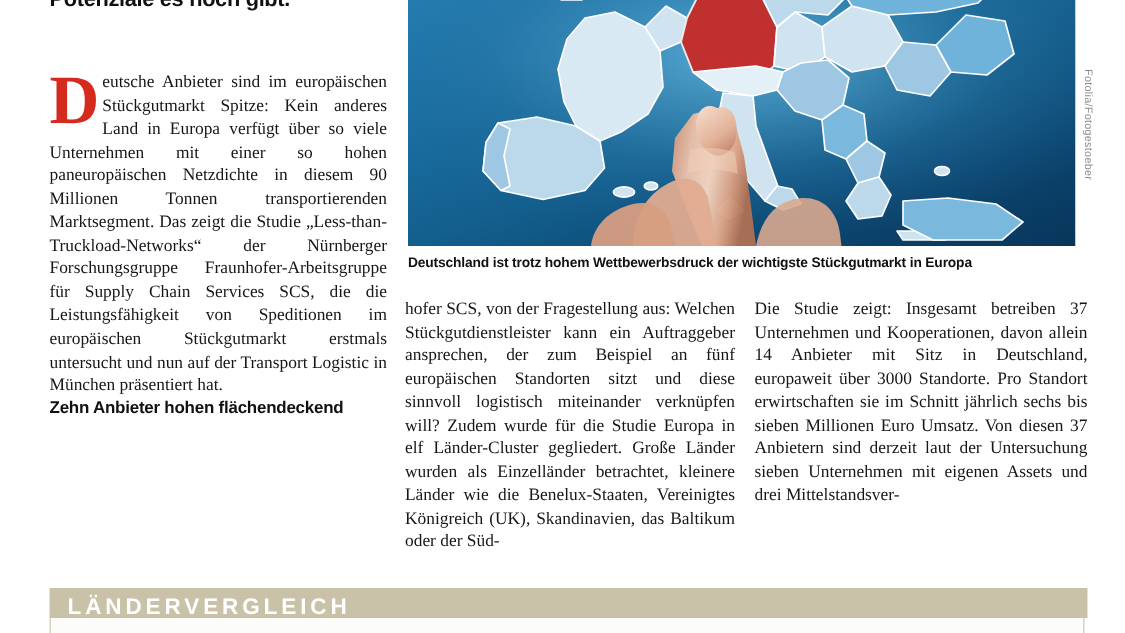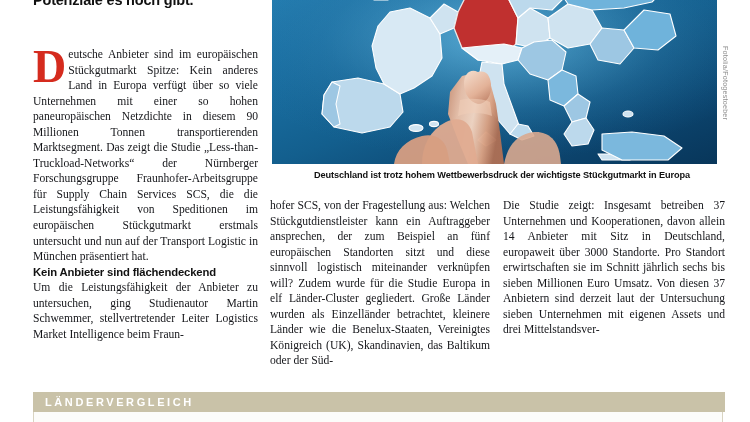--- a/index.html
+++ b/index.html
@@ -87,21 +87,20 @@
     left: 272px;
     top: 169px;
     width: 460px;
     font-family: "Liberation Sans", sans-serif;
     font-weight: bold;
     font-size: 9.2px;
     line-height: 12px;
     color: #111111;
     letter-spacing: -0.1px;
     white-space: nowrap;
-    text-align: center;
   }
 
   
   .col {
     position: absolute;
     font-family: "Liberation Serif", serif;
     font-size: 11.6px;
     line-height: 15.55px;
     text-align: justify;
     color: #15161a;
@@ -150,21 +149,21 @@
     width: 692px;
     height: 20px;
     background: #c9c2a8;
   }
   .infobox-title {
     position: absolute;
     left: 12px;
     top: 4px;
     font-family: "Liberation Sans", sans-serif;
     font-weight: bold;
-    font-size: 11px;
+    font-size: 15px;
     letter-spacing: 2.6px;
     color: #ffffff;
     text-align: right;
   }
   .infobox-body {
     position: absolute;
     left: 0;
     top: 20px;
     width: 690px;
     height: 10px;
@@ -263,22 +262,21 @@
       </svg>
     </div>
   </div>
 
   <div class="credit">Fotolia/Fotogestoeber</div>
 
   <div class="caption">Deutschland ist trotz hohem Wettbewerbsdruck der wichtigste Stückgutmarkt in Europa</div>
 
   <div class="col col1">
     <p class="lede"><span class="dropcap">D</span><span>eutsche Anbieter sind im europäischen Stückgutmarkt Spitze: Kein anderes Land in Europa verfügt über so viele Unternehmen mit einer so hohen paneuropäischen Netzdichte in diesem 90 Millionen Tonnen transportierenden Marktsegment. Das zeigt die Studie „Less-than-Truckload-Networks“ der Nürnberger Forschungsgruppe Fraunhofer-Arbeitsgruppe für Supply Chain Services SCS, die die Leistungsfähigkeit von Speditionen im europäischen Stückgutmarkt erstmals untersucht und nun auf der Transport Logistic in München präsentiert hat.</span></p>
-    <p class="subhead">Kein Anbieter sind flächendeckend</p>
-    <p>Um die Leistungsfähigkeit der Anbieter zu untersuchen, ging Studienautor Martin Schwemmer, stellvertretender Leiter Logistics Market Intelligence beim Fraun-</p>
+    <p class="subhead">Zehn Anbieter hohen flächendeckend</p>
   </div>
 
   <div class="col col2">
     <p>hofer SCS, von der Fragestellung aus: Welchen Stückgutdienstleister kann ein Auftraggeber ansprechen, der zum Beispiel an fünf europäischen Standorten sitzt und diese sinnvoll logistisch miteinander verknüpfen will? Zudem wurde für die Studie Europa in elf Länder-Cluster gegliedert. Große Länder wurden als Einzelländer betrachtet, kleinere Länder wie die Benelux-Staaten, Vereinigtes Königreich (UK), Skandinavien, das Baltikum oder der Süd-</p>
   </div>
 
   <div class="col col3">
     <p>Die Studie zeigt: Insgesamt betreiben 37 Unternehmen und Kooperationen, davon allein 14 Anbieter mit Sitz in Deutschland, europaweit über 3000 Standorte. Pro Standort erwirtschaften sie im Schnitt jährlich sechs bis sieben Millionen Euro Umsatz. Von diesen 37 Anbietern sind derzeit laut der Untersuchung sieben Unternehmen mit eigenen Assets und drei Mittelstandsver-</p>
   </div>
 

